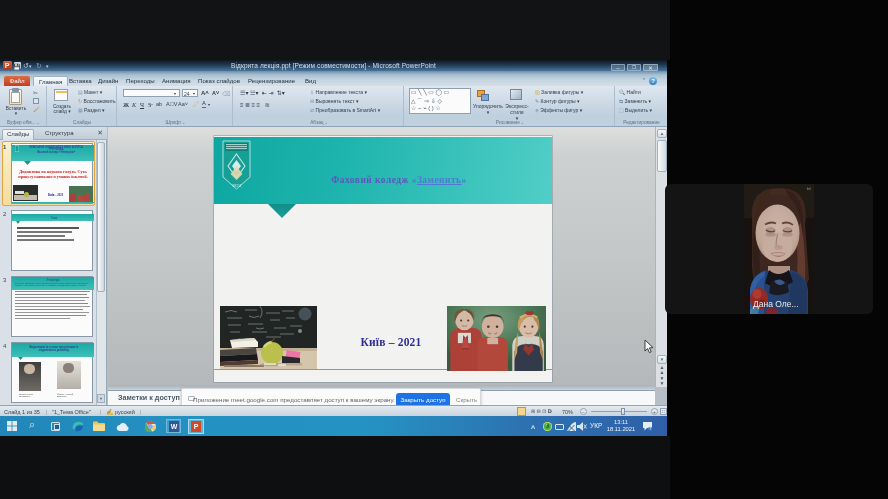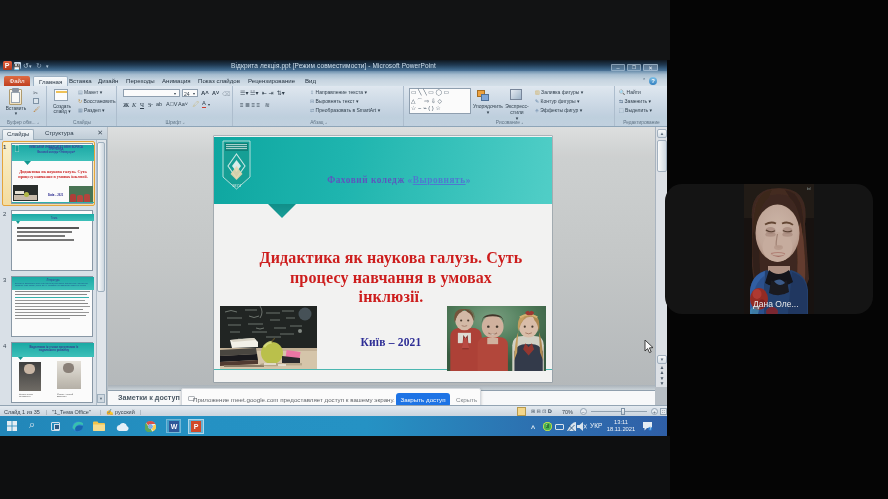--- a/index.html
+++ b/index.html
@@ -65,21 +65,21 @@
     background:linear-gradient(90deg,#1f86ba 0%,#2192c5 30%,#2293c6 55%,#2a70b2 80%,#2c5ea8 100%);}
   
   #meetbar{position:absolute;left:181px;top:328px;width:300px;height:21px;background:#fff;
      border:1px solid #d7dbe0;border-radius:2px;box-shadow:0 1px 3px rgba(0,0,0,0.25);}
   #meettext{position:absolute;left:11px;top:7px;font-size:6.2px;color:#5f6368;}
   #meetbtn{position:absolute;left:214px;top:3.5px;width:54px;height:14px;background:#1a73e8;border-radius:3px;
      color:#fff;font-size:6.2px;text-align:center;line-height:14px;}
   #meethide{position:absolute;left:274px;top:7px;font-size:6.2px;color:#80868b;}
   #meetcamic{position:absolute;left:6px;top:6.5px;width:7px;height:5.5px;border:0.9px solid #b0b5ba;border-radius:1px;}
   
-  #cam{position:absolute;left:665px;top:184px;width:208px;height:130px;background:#141414;border-radius:17px;overflow:hidden;}
+  #cam{position:absolute;left:665px;top:184px;width:208px;height:130px;background:#141414;border-radius:6px;overflow:hidden;}
   #camvid{position:absolute;left:79px;top:0;width:70px;height:130px;background:#191513;overflow:hidden;}
   #camname{position:absolute;left:88px;top:115px;font-size:8.5px;color:#eaeaea;}
 </style>
 </head>
 <body>
 <div class="stage">
   <div id="topband"></div>
   <div id="screen">
     <div id="titlebar"></div>
     <div class="abs" style="left:2.5px;top:1px;width:9px;height:9px;background:linear-gradient(#e8603c,#b13317);border-radius:1.5px;color:#fff;font-size:7px;font-weight:bold;text-align:center;line-height:9px;">P</div>
@@ -263,22 +263,21 @@
           <path d="M2 1 h27 v36 l-13.5 12 L2 37 Z" fill="#13a096" stroke="#c6e9e4" stroke-width="0.9"></path>
           <rect x="4" y="3" width="23" height="8" fill="#0c8077"></rect>
           <rect x="5" y="4" width="21" height="1.1" fill="#cde8e4" opacity="0.8"></rect>
           <rect x="5" y="6" width="21" height="1.1" fill="#cde8e4" opacity="0.8"></rect>
           <rect x="5" y="8" width="21" height="1.1" fill="#cde8e4" opacity="0.8"></rect>
           <path d="M15.5 14 L24 26 L15.5 38 L7 26 Z" fill="none" stroke="#dff2ef" stroke-width="1.1" opacity="0.9"></path>
           <path d="M15.5 20 L20 26 L15.5 32 L11 26 Z" fill="#e4f4f1" opacity="0.95"></path>
           <path d="M15.5 26 l6 8 l-6 6 l-6 -6 Z" fill="#ead9b0" opacity="0.9"></path>
           <text x="15.5" y="47" font-size="4" fill="#dff2ef" text-anchor="middle" font-family="Liberation Sans">1874</text>
         </svg>
-        <div class="chip" style="left:40px;top:38.5px;width:290px;text-align:center;font-family:'Liberation Serif',serif;font-weight:bold;font-size:9.3px;color:#5b55c0;letter-spacing:0.55px;">Фаховий коледж <span style="color:#4d79d2;">«<span style="text-decoration:underline;">Выровнять</span>»</span></div>
-        <div class="chip" style="left:10px;top:112px;width:334px;text-align:center;font-family:'Liberation Serif',serif;font-weight:bold;font-size:16px;line-height:19.6px;color:#cf1a1a;letter-spacing:0.15px;">Дидактика як наукова галузь. Суть<br>процесу навчання в умовах<br>інклюзії.</div>
+        <div class="chip" style="left:40px;top:38.5px;width:290px;text-align:center;font-family:'Liberation Serif',serif;font-weight:bold;font-size:9.3px;color:#5b55c0;letter-spacing:0.55px;">Фаховий коледж <span style="color:#4d79d2;">«<span style="text-decoration:underline;">Заменить</span>»</span></div>
         <div class="chip" style="left:10px;top:200px;width:334px;text-align:center;font-family:'Liberation Serif',serif;font-weight:bold;font-size:11.5px;color:#2a2a96;letter-spacing:0.2px;">Київ – 2021</div>
         <div class="chip" style="left:0px;top:232.5px;width:338px;height:1.6px;background:#49b9b3;"></div>
 
         <svg class="chip" style="left:6px;top:170px;filter:blur(0.35px);" width="97" height="63" viewBox="0 0 97 63">
           <rect width="97" height="63" fill="#d6c5a9"></rect>
           <rect x="0" y="0" width="97" height="42" fill="#1e2220"></rect>
           <path d="M5 6 q6 -3 12 0 M7 12 h15 M25 4 h12 M29 10 q5 3 10 0 M8 19 h13 M28 18 h15 M46 7 h14 M50 14 h10 M54 22 h12 M10 26 h10 M32 26 h15 M46 31 h15 M62 5 h12 M66 12 h9 M18 33 h14 M60 28 h14 M70 20 h12 M36 22 q4 2 8 0" stroke="#9aa49b" stroke-width="0.9" fill="none" opacity="0.7"></path>
           <circle cx="85" cy="8" r="6.5" fill="#7d95a8" opacity="0.4"></circle>
           <circle cx="80" cy="25" r="2" fill="#c8d0c8" opacity="0.6"></circle>
           <path d="M40 0 q4 6 0 12" stroke="#b8c0b8" stroke-width="1" fill="none" opacity="0.5"></path>

